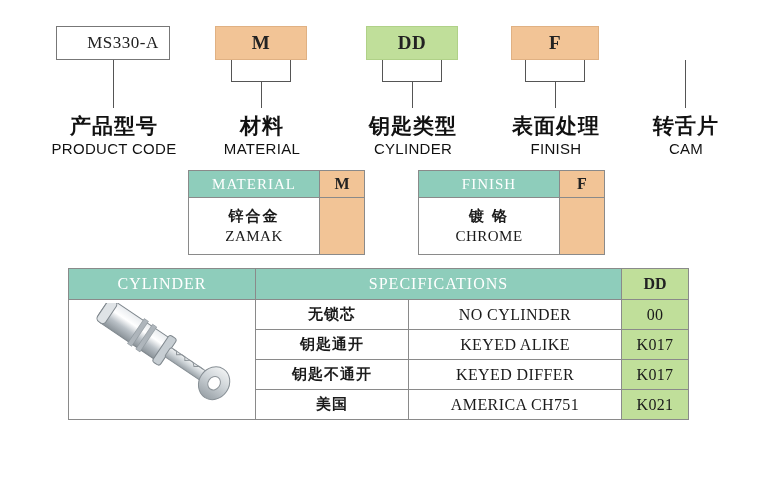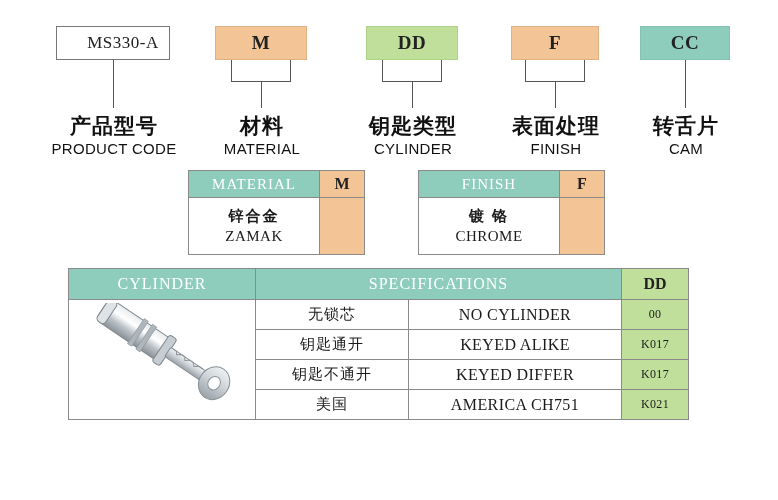--- a/index.html
+++ b/index.html
@@ -171,52 +171,51 @@
   .bt-img-cell {
     width: 186px;
     background: #ffffff;
     text-align: center;
     vertical-align: middle;
   }
   .bt-cn {
     width: 152px;
     text-align: center;
     font-family: "Liberation Sans", sans-serif;
-    font-weight: normal;
+    font-weight: bold;
     font-size: 15px;
     letter-spacing: 1px;
     height: 29px;
     background: #fff;
   }
   .bt-en {
     width: 212px;
     text-align: center;
     font-size: 16px;
     letter-spacing: 0.4px;
     height: 29px;
     background: #fff;
   }
   .bt-code {
     width: 66px;
     text-align: center;
     background: #c0df9a;
-    font-size: 12px;
+    font-size: 16px;
     letter-spacing: 0.3px;
   }
 </style>
 </head>
 <body>
 
 <div class="stage">
 
   <div class="code-box plain" style="left:56px; top:26px; width:114px; height:34px;">MS330-A</div>
   <div class="code-box orange" style="left:215px; top:26px; width:92px; height:34px;">M</div>
   <div class="code-box green" style="left:366px; top:26px; width:92px; height:34px;">DD</div>
   <div class="code-box orange" style="left:511px; top:26px; width:88px; height:34px;">F</div>
-  <div class="code-box teal" style="left:640px; top:26px; width:90px; height:34px;">CC</div>
 
   <div class="stem" style="left:113px; top:60px; height:48px;"></div>
 
   <div class="bracket" style="left:231px; top:60px; width:60px; height:22px;"></div>
   <div class="stem" style="left:261px; top:82px; height:26px;"></div>
 
   <div class="bracket" style="left:382px; top:60px; width:60px; height:22px;"></div>
   <div class="stem" style="left:412px; top:82px; height:26px;"></div>
 
   <div class="bracket" style="left:525px; top:60px; width:60px; height:22px;"></div>

